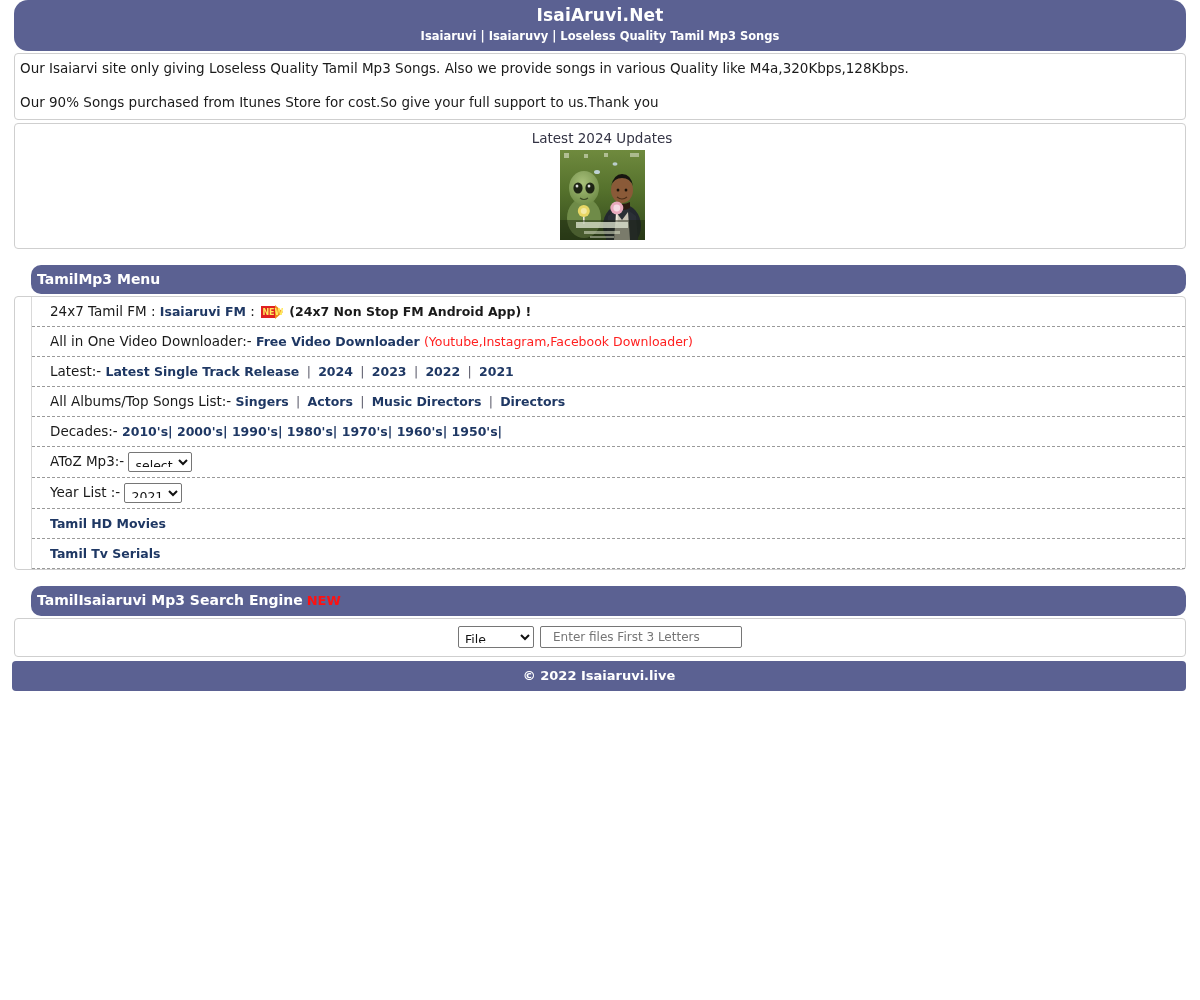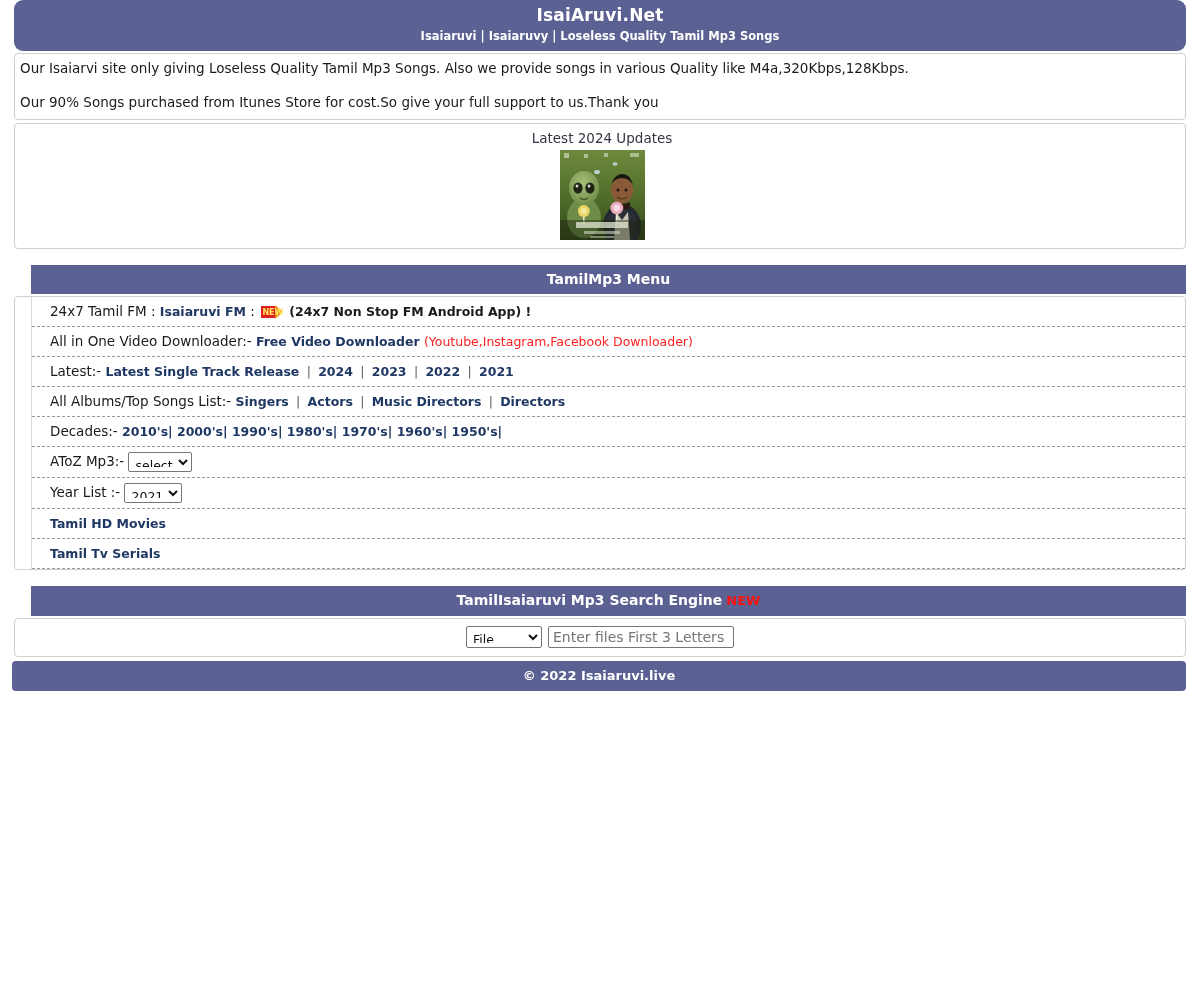--- a/index.html
+++ b/index.html
@@ -29,21 +29,21 @@
     background: #ffffff;
     border: 1px solid #cfcfcf;
     border-radius: 4px;
   }
 
   
   .masthead {
     margin: 0 14px;
     box-sizing: border-box;
     background: #5b6192;
-    border-radius: 9px;
+    border-radius: 14px;
     padding: 5px 10px 7px 10px;
     text-align: center;
     color: #ffffff;
   }
   .masthead .site-title {
     font-size: 17px;
     font-weight: bold;
     line-height: 21px;
     letter-spacing: 0.2px;
   }
@@ -90,25 +90,24 @@
     position: relative;
     background: #4e6b2b;
   }
   .poster svg { display: block; }
 
   
   .bar {
     margin: 16px 14px 0 31px;
     box-sizing: border-box;
     background: #5b6192;
-    border-radius: 0;
+    border-radius: 10px;
     color: #ffffff;
     font-size: 14px;
     font-weight: bold;
-    text-align: center;
     padding: 5px 6px 6px 6px;
     line-height: 18px;
   }
   .bar .new-flag {
     color: #ff1111;
     font-weight: bold;
     font-size: 13px;
     margin-left: 4px;
   }
 
@@ -172,24 +171,24 @@
     padding: 7px 0 8px 0;
     text-align: center;
   }
   .search-panel select.ui-select {
     width: 76px;
     height: 22px;
     margin-right: 6px;
   }
   input.search-input {
     font-family: "DejaVu Sans", sans-serif;
-    font-size: 14px;
+    font-size: 12px;
     width: 176px;
     height: 18px;
-    padding: 1px 4px;
+    padding: 1px 12px;
     border: 1px solid #767676;
     background: #ffffff;
     color: #111111;
     border-radius: 2px;
     vertical-align: middle;
   }
   input.search-input::placeholder { color: #757575; }
 
   
   .footer {

